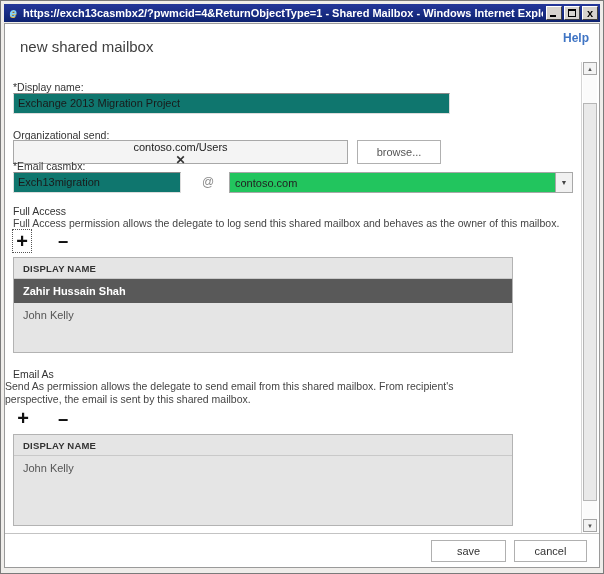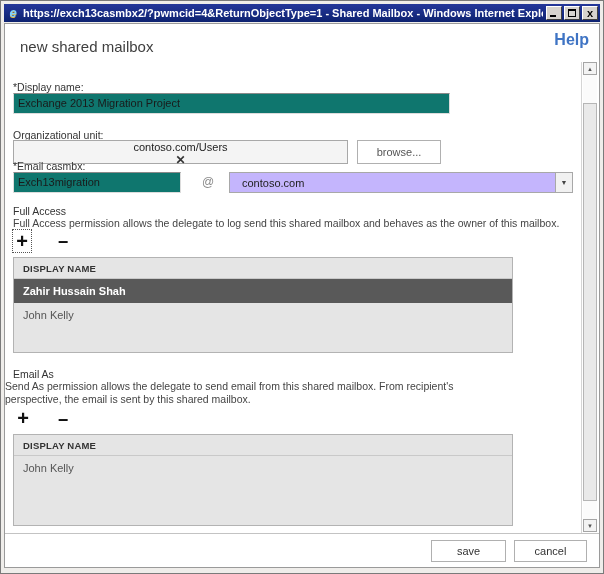--- a/index.html
+++ b/index.html
@@ -29,43 +29,43 @@
   .glyph-max{position:absolute;left:3px;top:2px;width:8px;height:8px;
     border:1px solid #000;border-top:2px solid #000;}
   .glyph-close{position:absolute;left:0;top:0;width:100%;height:100%;
     font-size:11px;font-weight:bold;line-height:12px;text-align:center;}
   
   .content{
     position:relative;margin-top:1px;height:545px;background:#fff;
     border:1px solid #9a9a9a;overflow:hidden;font-size:11px;color:#333;
   }
   .form-area{position:absolute;left:0;top:0;right:0;bottom:33px;border-bottom:1px solid #c3c3c3;background:#fff;}
-  .help-link{position:absolute;top:7px;right:10px;color:#3f74c4;font-size:16px;font-weight:bold;text-decoration:none;cursor:pointer;}
+  .help-link{position:absolute;top:7px;right:10px;color:#3f74c4;font-size:12px;font-weight:bold;text-decoration:none;cursor:pointer;}
   .heading{position:absolute;left:15px;top:14px;font-size:15px;color:#3f3f3f;}
   label{font-size:10.5px;color:#333;display:block;}
   .pos{position:absolute;}
   
   .text-input{
     background:#0f766e;border:1px solid #dcdcdc;border-top:1px solid #8a8a8a;
     height:21px;line-height:19px;padding:0 4px;color:#1a1a1a;font-size:11px;cursor:text;
   }
   .ou-box{
     background:#f4f4f4;border:1px solid #a8a8a8;height:24px;display:flex;align-items:center;
     padding:0 6px;color:#222;font-size:11px;width:335px;cursor:default;
   }
   .ou-box .grow{flex:1;}
   .clear-x{font-size:12px;font-weight:bold;color:#333;cursor:pointer;padding:0 2px;}
   .btn{
     background:#fff;border:1px solid #b0b0b0;color:#555;font-size:11px;
     height:24px;cursor:pointer;text-align:center;
   }
   .at{color:#8a8a8a;font-size:12px;}
   .select{
-    border:1px solid #a8a8a8;background:#c4b5fd;height:21px;display:flex;align-items:center;
-    padding-left:12px;font-size:11px;color:#222;cursor:pointer;
+    border:1px solid #a8a8a8;background:#22c55e;height:21px;display:flex;align-items:center;
+    padding-left:5px;font-size:11px;color:#222;cursor:pointer;
   }
   .select .grow{flex:1;}
   .select-arrow{
     width:17px;height:100%;background:#f1f1f1;border-left:1px solid #a8a8a8;
     display:flex;align-items:center;justify-content:center;font-size:7px;color:#444;
   }
   .perm-title{font-size:10.5px;color:#333;}
   .perm-desc{font-size:10.5px;color:#444;line-height:12.5px;}
   .one-line{white-space:nowrap;}
   .tool{display:inline-block;font-weight:bold;color:#111;cursor:pointer;text-align:center;}
@@ -116,21 +116,21 @@
 
   <div class="content">
     <div class="form-area">
 
       <a class="help-link">Help</a>
       <div class="heading">new shared mailbox</div>
 
       <label class="pos" style="left:8px;top:57px;">*Display name:</label>
       <div class="text-input pos" style="left:8px;top:69px;width:437px;">Exchange 2013 Migration Project</div>
 
-      <label class="pos" style="left:8px;top:105px;">Organizational unit:</label>
+      <label class="pos" style="left:8px;top:105px;">Organizational send:</label>
       <div class="ou-box pos" style="left:8px;top:116px;flex-direction:column;">
         <span class="grow">contoso.com/Users</span>
         <span class="clear-x">✕</span>
       </div>
       <button class="btn pos" style="left:352px;top:116px;width:84px;">browse...</button>
 
       <label class="pos" style="left:8px;top:136px;">*Email casmbx:</label>
       <div class="text-input pos" style="left:8px;top:148px;width:168px;">Exch13migration</div>
       <span class="at pos" style="left:197px;top:151px;">@</span>
       <div class="select pos" style="left:224px;top:148px;width:344px;">

